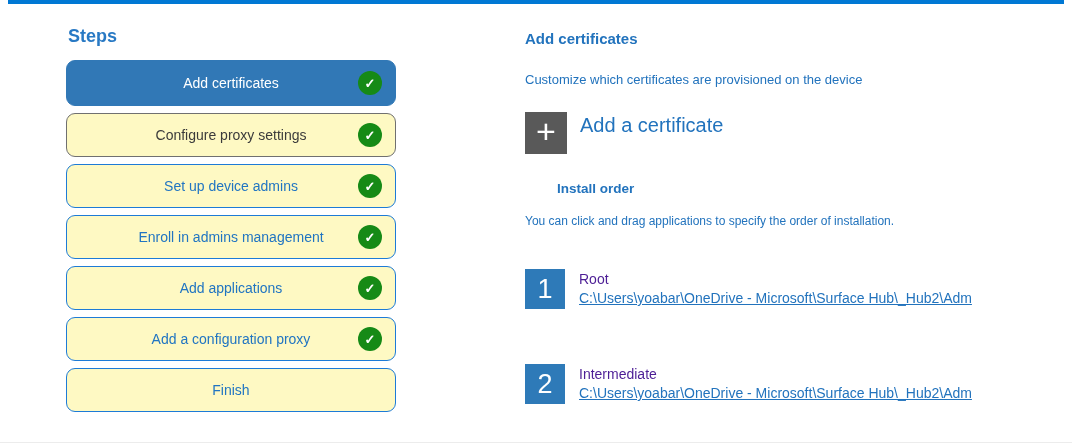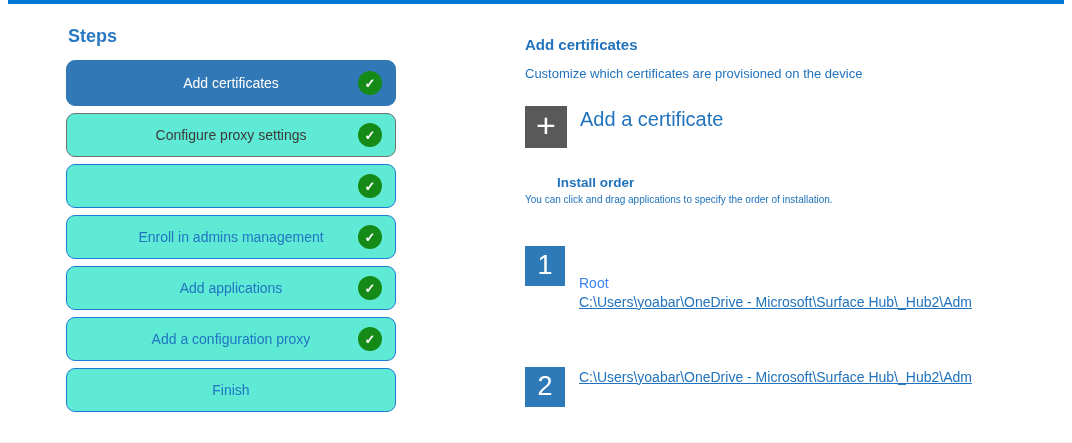--- a/index.html
+++ b/index.html
@@ -1,15 +1,15 @@
 <!DOCTYPE html>
 <html><head>
 <meta charset="utf-8">
 <style>
-  * { box-sizing: border-box; margin: 0; padding: 0; align-items: center; }
+  * { box-sizing: border-box; margin: 0; padding: 0; }
   html, body { width: 1072px; height: 443px; }
   body {
     font-family: "Liberation Sans", sans-serif;
     background: #ffffff;
     position: relative;
     overflow: hidden;
     border-bottom: 1px solid #ececec;
   }
   .top-accent {
     position: absolute;
@@ -36,21 +36,21 @@
   .step-list {
     margin-top: 13px;
     display: flex;
     flex-direction: column;
     gap: 7px;
   }
   .step-btn {
     position: relative;
     height: 44px;
     border-radius: 9px;
-    background: #5eead4;
+    background: #fef9c3;
     border: 1px solid #1d7bd7;
     color: #2175c2;
     font-size: 14px;
     font-family: "Liberation Sans", sans-serif;
     display: flex;
     align-items: center;
     justify-content: center;
     cursor: pointer;
     width: 100%;
   }
@@ -85,21 +85,21 @@
     margin-left: 129px;
     padding-top: 4px;
     width: 560px;
   }
   .main-title {
     font-size: 15px;
     font-weight: bold;
     color: #2273bd;
   }
   .main-subtitle {
-    margin-top: 13px;
+    margin-top: 25px;
     font-size: 13px;
     color: #2273bd;
   }
   .add-cert-row {
     margin-top: 25px;
     display: flex;
     align-items: flex-start;
     gap: 13px;
     cursor: pointer;
     width: fit-content;
@@ -123,22 +123,22 @@
     color: #2273bd;
   }
   .install-title {
     margin-top: 27px;
     font-size: 13.5px;
     font-weight: bold;
     color: #2273bd;
     padding-left: 32px;
   }
   .install-desc {
-    margin-top: 4px;
-    font-size: 10px;
+    margin-top: 18px;
+    font-size: 12px;
     color: #2273bd;
   }
   .install-item {
     display: flex;
     align-items: flex-start;
     gap: 14px;
     cursor: grab;
   }
   .install-item.first { margin-top: 41px; }
   .install-item.second { margin-top: 55px; }
@@ -150,23 +150,22 @@
     font-size: 27px;
     font-weight: 300;
     display: flex;
     align-items: center;
     justify-content: center;
     flex: none;
   }
   .item-text { padding-top: 1px; }
   .item-name {
     font-size: 14px;
-    color: #3b82f6;
+    color: #4c1d95;
     line-height: 19px;
-    margin-top: 27px;
   }
   .item-path {
     font-size: 14px;
     color: #2273bd;
     line-height: 19px;
     white-space: nowrap;
     text-decoration: underline;
   }
 </style>
 </head>
@@ -184,20 +183,21 @@
         <span>Add certificates</span>
         <span class="check-badge">✓</span>
       </button>
 
       <button class="step-btn gray">
         <span>Configure proxy settings</span>
         <span class="check-badge">✓</span>
       </button>
 
       <button class="step-btn">
+        <span>Set up device admins</span>
         <span class="check-badge">✓</span>
       </button>
 
       <button class="step-btn">
         <span>Enroll in admins management</span>
         <span class="check-badge">✓</span>
       </button>
 
       <button class="step-btn">
         <span>Add applications</span>
@@ -233,18 +233,19 @@
       <div class="order-badge">1</div>
       <div class="item-text">
         <div class="item-name">Root</div>
         <div class="item-path">C:\Users\yoabar\OneDrive - Microsoft\Surface Hub\_Hub2\Adm</div>
       </div>
     </div>
 
     <div class="install-item second">
       <div class="order-badge">2</div>
       <div class="item-text">
+        <div class="item-name">Intermediate</div>
         <div class="item-path">C:\Users\yoabar\OneDrive - Microsoft\Surface Hub\_Hub2\Adm</div>
       </div>
     </div>
 
   </div>
 </div>
 
 </body></html>

